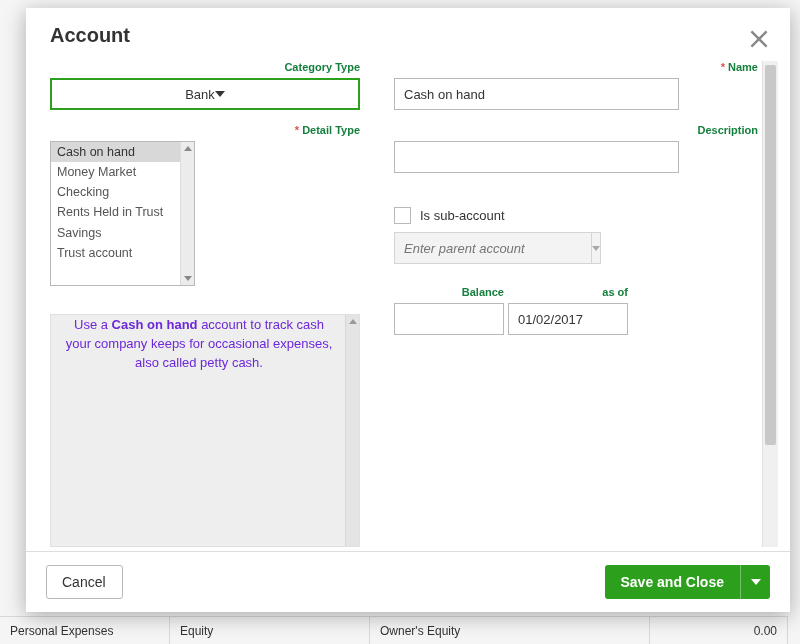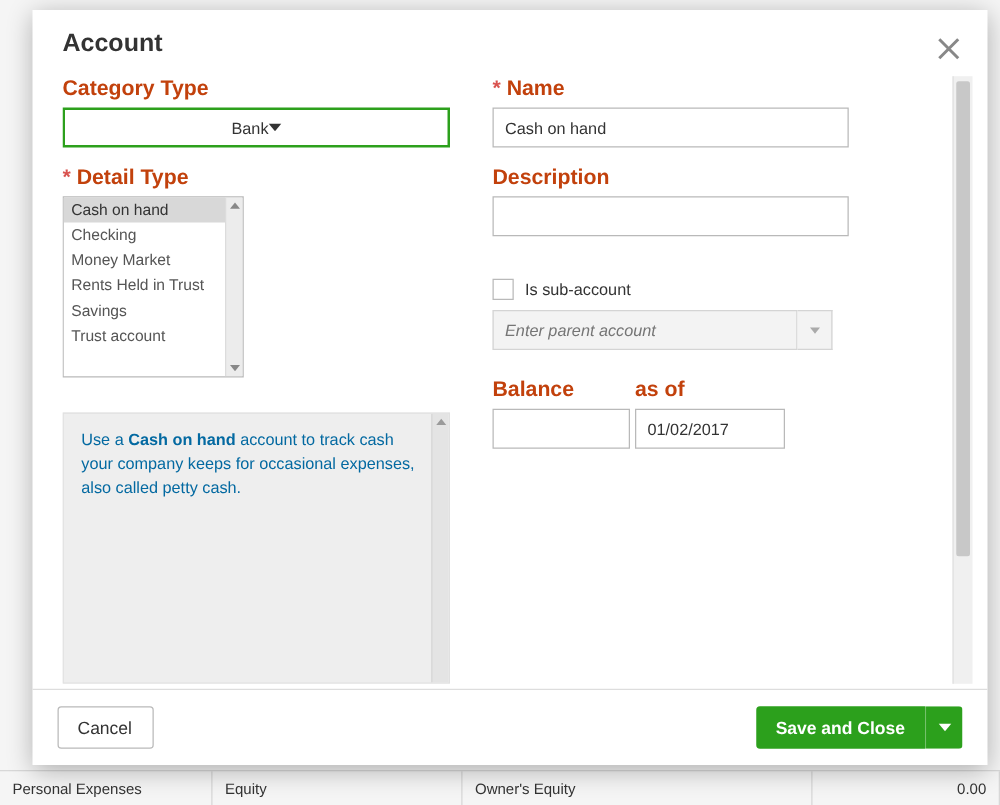--- a/index.html
+++ b/index.html
@@ -1,43 +1,43 @@
 <!DOCTYPE html>
 <html><head>
 <meta charset="utf-8">
 <style>
   * { box-sizing: border-box; margin: 0; padding: 0; }
   body { font-family: "Helvetica Neue", Arial, sans-serif; background: #2a2a2a; width: 800px; height: 644px; overflow: hidden; position: relative; }
   .backdrop { position: absolute; inset: 0; background: #f5f5f5; }
-  .backdrop-row { position: absolute; bottom: 0; left: 0; right: 0; height: 28px; border-top: 1px solid #d8d8d8; display: flex; align-items: center; font-size: 12px; color: #333; }
+  .backdrop-row { position: absolute; bottom: 0; left: 0; right: 12px; height: 28px; border-top: 1px solid #d8d8d8; display: flex; align-items: center; font-size: 12px; color: #333; }
   .backdrop-cell { border-right: 1px solid #d8d8d8; height: 100%; display: flex; align-items: center; padding: 0 10px; }
   .modal { position: absolute; top: 8px; left: 26px; right: 10px; bottom: 32px; background: #fff; box-shadow: 0 4px 20px rgba(0,0,0,0.3); display: flex; flex-direction: column; }
   .close-btn { position: absolute; top: 18px; right: 18px; width: 26px; height: 26px; cursor: pointer; }
   .close-btn svg { width: 100%; height: 100%; }
   .modal-header { padding: 16px 24px 4px 24px; }
   .modal-title { font-size: 20px; font-weight: 600; color: #333; }
   .modal-body { flex: 1; display: flex; padding: 10px 12px 4px 24px; overflow: hidden; }
   .scroll-area { flex: 1; display: flex; gap: 34px; overflow: hidden; }
   .left-col { width: 310px; display: flex; flex-direction: column; }
   .right-col { flex: 1; display: flex; flex-direction: column; padding-right: 4px; }
   .scrollbar { width: 16px; background: #f0f0f0; border-left: 1px solid #e0e0e0; position: relative; }
   .scrollbar-thumb { position: absolute; left: 2px; right: 2px; top: 4px; height: 380px; background: #c8c8c8; border-radius: 2px; }
-  .field-label { font-size: 17px; font-weight: 600; color: #c2410c; margin-bottom: 5px; display: block; }
+  .field-label { font-size: 11px; font-weight: 600; color: #15803d; margin-bottom: 5px; display: block; text-align: right; }
   .req::before { content: "* "; color: #d9534f; }
   .text-input { width: 100%; height: 32px; border: 1px solid #b9b9b9; padding: 0 9px; font-size: 13px; color: #333; }
   .select-box { width: 100%; height: 32px; border: 2px solid #2ca01c; padding: 0 8px; font-size: 13px; color: #333; display: flex; align-items: center; justify-content: center; cursor: pointer; }
   .listbox { width: 145px; height: 145px; border: 1px solid #b9b9b9; position: relative; overflow: hidden; }
   .listbox-inner { position: absolute; inset: 0; right: 14px; overflow: hidden; }
   .listbox-item { font-size: 12.5px; color: #555; padding: 1px 6px; cursor: pointer; line-height: 1.45; }
   .listbox-item.selected { background: #d8d8d8; color: #333; }
   .listbox-scroll { position: absolute; right: 0; top: 0; bottom: 0; width: 14px; background: #ececec; border-left: 1px solid #dcdcdc; }
   .listbox-scroll::before, .listbox-scroll::after { content: ""; position: absolute; left: 3px; width: 0; height: 0; border-left: 4px solid transparent; border-right: 4px solid transparent; }
   .listbox-scroll::before { top: 4px; border-bottom: 5px solid #888; }
   .listbox-scroll::after { bottom: 4px; border-top: 5px solid #888; }
-  .help-box { margin-top: 14px; flex: 1; background: #eeeeee; border: 1px solid #e0e0e0; padding: 12px 14px; font-size: 13px; color: #0369a1; line-height: 1.45; position: relative; overflow: hidden; }
+  .help-box { margin-top: 14px; flex: 1; background: #eeeeee; border: 1px solid #e0e0e0; padding: 1px 14px; font-size: 13px; color: #6d28d9; line-height: 1.45; position: relative; overflow: hidden; text-align: center; }
   .help-box .hb-scroll { position: absolute; right: 0; top: 0; bottom: 0; width: 14px; background: #e4e4e4; border-left: 1px solid #d6d6d6; }
   .help-box .hb-scroll::before { content: ""; position: absolute; left: 3px; top: 4px; width: 0; height: 0; border-left: 4px solid transparent; border-right: 4px solid transparent; border-bottom: 5px solid #9a9a9a; }
   .help-content { padding-right: 12px; }
   .help-content p { margin-bottom: 12px; }
   .checkbox-row { display: flex; align-items: center; gap: 9px; margin-top: 20px; margin-bottom: 8px; }
   .checkbox { width: 17px; height: 17px; border: 1px solid #b9b9b9; background: #fff; cursor: pointer; }
   .parent-wrap { display: flex; }
   .parent-input { flex: 1; height: 32px; border: 1px solid #d4d4d4; background: #f3f3f3; padding: 0 9px; font-size: 13px; color: #aaa; font-style: italic; }
   .parent-caret { width: 28px; height: 32px; border: 1px solid #d4d4d4; border-left: none; background: #f3f3f3; display: flex; align-items: center; justify-content: center; }
   .balance-row { display: flex; gap: 4px; margin-top: 22px; }
@@ -85,22 +85,22 @@
             <span>Bank</span>
             <span class="caret-down"></span>
           </div>
         </div>
 
         <div class="field-group">
           <label class="field-label req">Detail Type</label>
           <div class="listbox">
             <div class="listbox-inner" id="detail-list">
                 <div class="listbox-item selected">Cash on hand</div>
+                <div class="listbox-item">Money Market</div>
                 <div class="listbox-item">Checking</div>
-                <div class="listbox-item">Money Market</div>
                 <div class="listbox-item">Rents Held in Trust</div>
                 <div class="listbox-item">Savings</div>
                 <div class="listbox-item">Trust account</div>
               </div>
             <div class="listbox-scroll"></div>
           </div>
         </div>
 
         <div class="help-box">
           <div class="help-content" id="help-content">
@@ -118,21 +118,21 @@
 
         <div class="field-group">
           <label class="field-label">Description</label>
           <input class="text-input" style="width: 285px;" value="">
         </div>
 
         <div class="checkbox-row">
           <div class="checkbox"></div>
           <span style="font-size:13px;color:#333">Is sub-account</span>
         </div>
-        <div class="parent-wrap" style="width:272px">
+        <div class="parent-wrap" style="width:196px">
           <input class="parent-input" disabled="" placeholder="Enter parent account" style="">
           <div class="parent-caret">
             <span class="caret-down small"></span>
           </div>
         </div>
 
         <div class="balance-row">
           <div style="width:110px">
             <label class="field-label">Balance</label>
             <input class="text-input" value="" style="">

